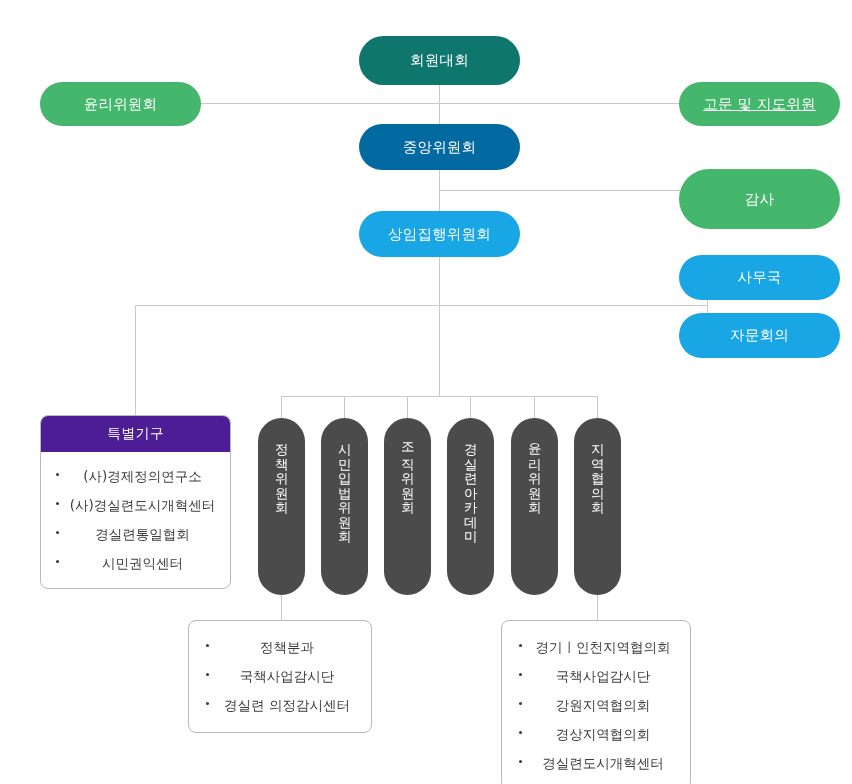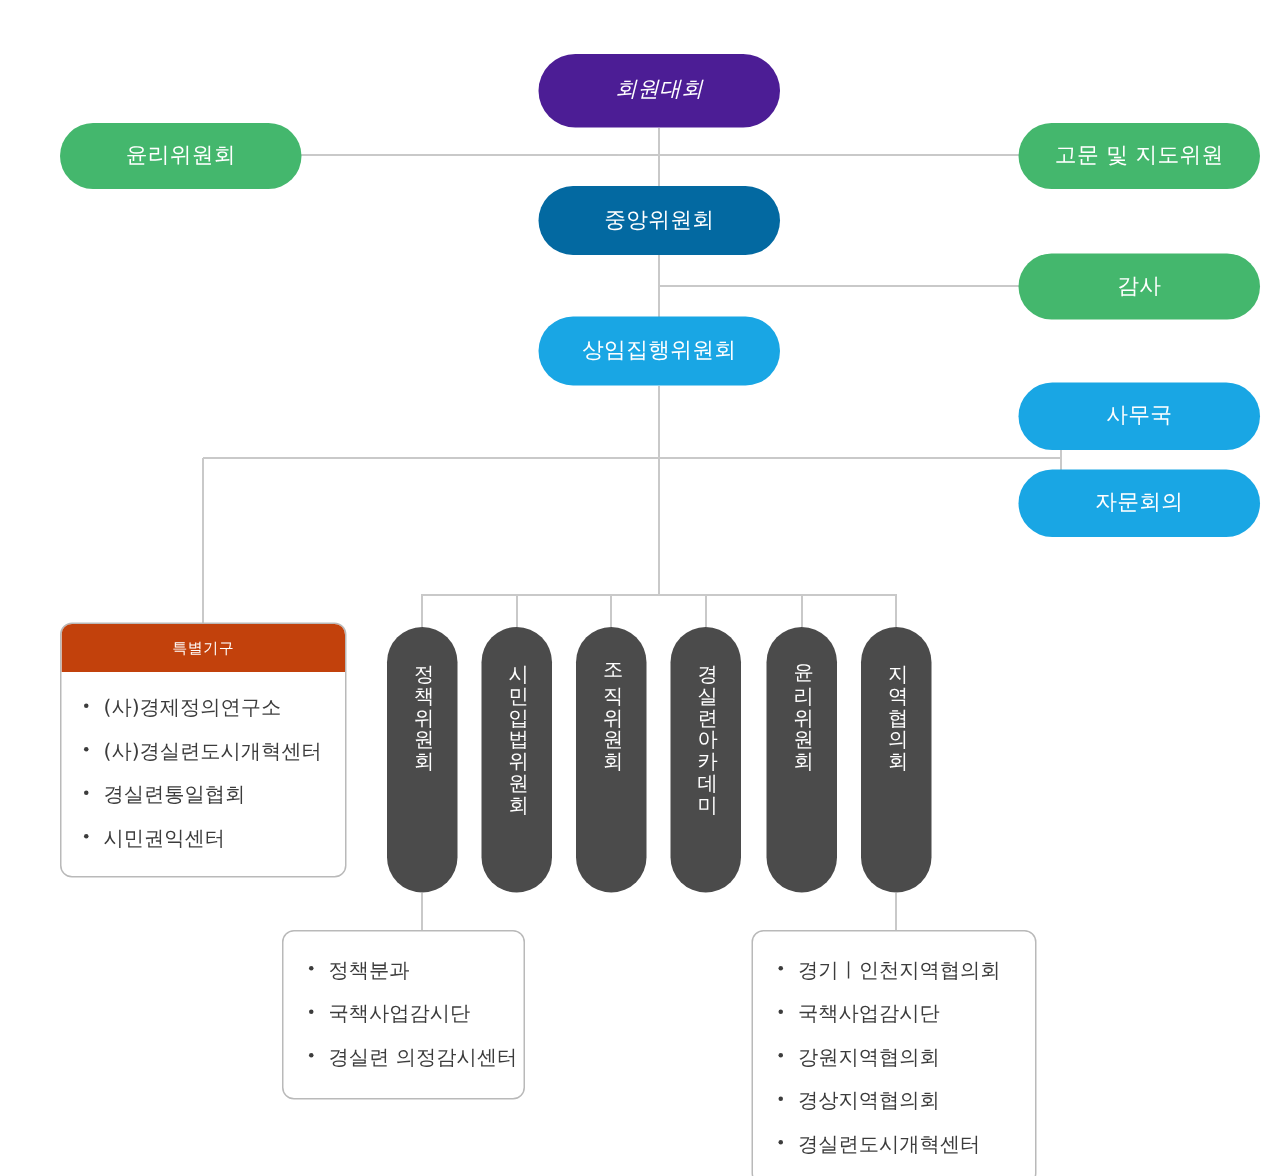--- a/index.html
+++ b/index.html
@@ -31,21 +31,21 @@
     align-items: center;
     justify-content: center;
     text-align: center;
     color: #ffffff;
     border-radius: 999px;
     font-size: 14.5px;
     letter-spacing: 0.2px;
     line-height: 1.25;
     z-index: 3;
   }
-  .node.navy   { background: #4c1d95; font-style: italic; }
+  .node.navy   { background: #0f766e; }
   .node.blue   { background: #0369a1; }
   .node.sky    { background: #19a6e4; }
   .node.green  { background: #44b76d; }
 
   
   .vnode {
     position: absolute;
     background: #4b4b4b;
     color: #ffffff;
     border-radius: 34px;
@@ -67,34 +67,35 @@
   
   .card {
     position: absolute;
     background: #ffffff;
     border: 1px solid #b9b9b9;
     border-radius: 8px;
     z-index: 3;
     overflow: hidden;
   }
   .card-head {
-    background: #c2410c;
+    background: #4c1d95;
     color: #ffffff;
-    font-size: 10px;
+    font-size: 14px;
     text-align: center;
     padding: 9px 0 9px;
     letter-spacing: 0.3px;
   }
   .card-body {
     padding: 10px 14px 10px 10px;
   }
   .card-body ul {
     margin: 0;
     padding: 0;
     list-style: none;
+    text-align: center;
   }
   .card-body li {
     position: relative;
     font-size: 13.5px;
     color: #3c3c3c;
     padding: 6px 0 6px 18px;
     line-height: 1.25;
     white-space: nowrap;
   }
   .card-body li::before {
@@ -149,29 +150,29 @@
   </svg>
 
   <div class="node navy" style="left:359px; top:36px; width:161px; height:49px;">
     <span>회원대회</span>
   </div>
 
   <div class="node green" style="left:40px; top:82px; width:161px; height:44px;">
     <span>윤리위원회</span>
   </div>
 
-  <div class="node green" style="left:679px; top:82px; width:161px; height:44px;">
+  <div class="node green" style="left:679px; top:82px; width:161px; height:44px;text-decoration:underline;">
     <span>고문 및 지도위원</span>
   </div>
 
   <div class="node blue" style="left:359px; top:124px; width:161px; height:46px;">
     <span>중앙위원회</span>
   </div>
 
-  <div class="node green" style="left:679px; top:169px; width:161px; height:44px;">
+  <div class="node green" style="left:679px; top:169px; width:161px; height:60px;">
     <span>감사</span>
   </div>
 
   <div class="node sky" style="left:359px; top:211px; width:161px; height:46px;">
     <span>상임집행위원회</span>
   </div>
 
   <div class="node sky" style="left:679px; top:255px; width:161px; height:45px;">
     <span>사무국</span>
   </div>
@@ -204,21 +205,21 @@
   <div class="vnode" style="left:447px; top:418px; height:177px;">
     <span class="vtext">경실련아카데미</span>
   </div>
   <div class="vnode" style="left:511px; top:418px; height:177px;">
     <span class="vtext">윤리위원회</span>
   </div>
   <div class="vnode" style="left:574px; top:418px; height:177px;">
     <span class="vtext">지역협의회</span>
   </div>
 
-  <div class="card plain" style="left:188px; top:620px; width:162px;">
+  <div class="card plain" style="left:188px; top:620px; width:184px;">
     <div class="card-body">
       <ul>
         <li>정책분과</li>
         <li>국책사업감시단</li>
         <li>경실련 의정감시센터</li>
       </ul>
     </div>
   </div>
 
   <div class="card plain" style="left:501px; top:620px; width:190px;">

